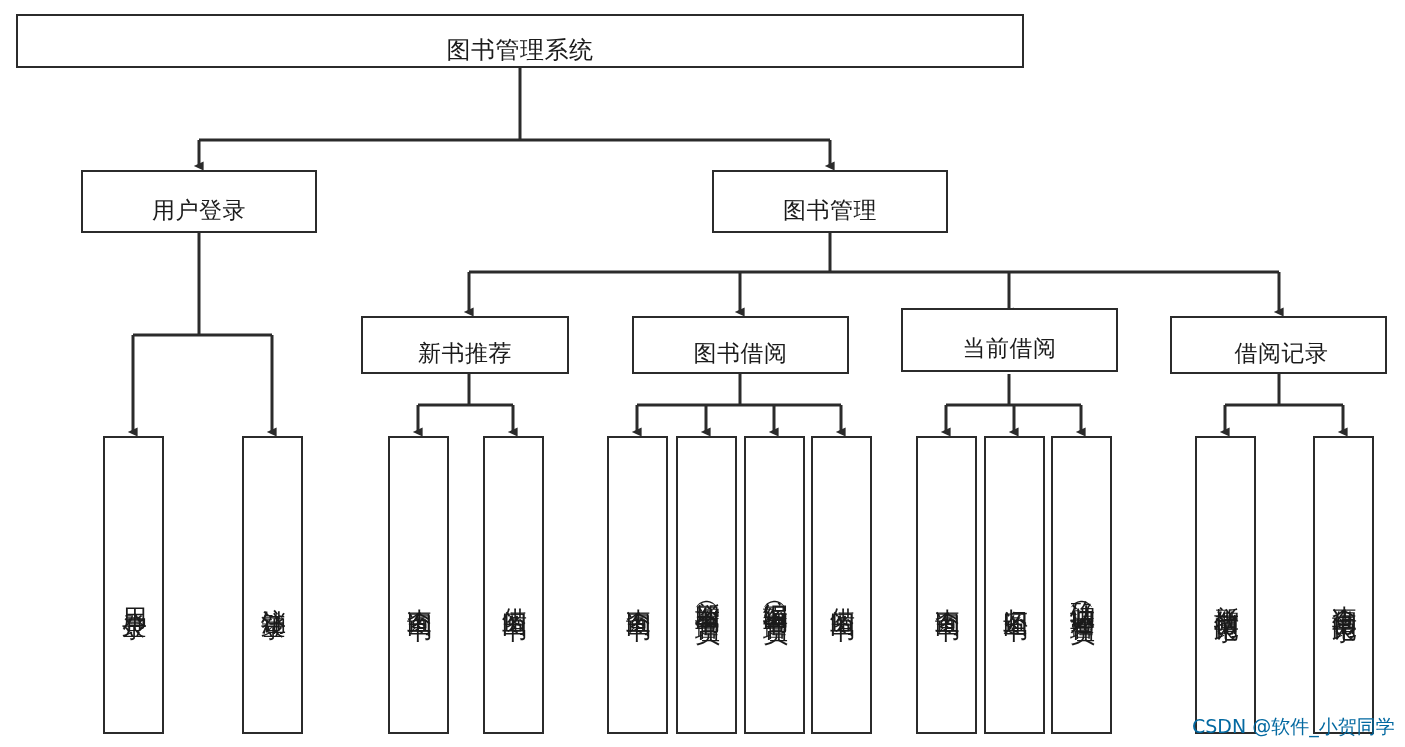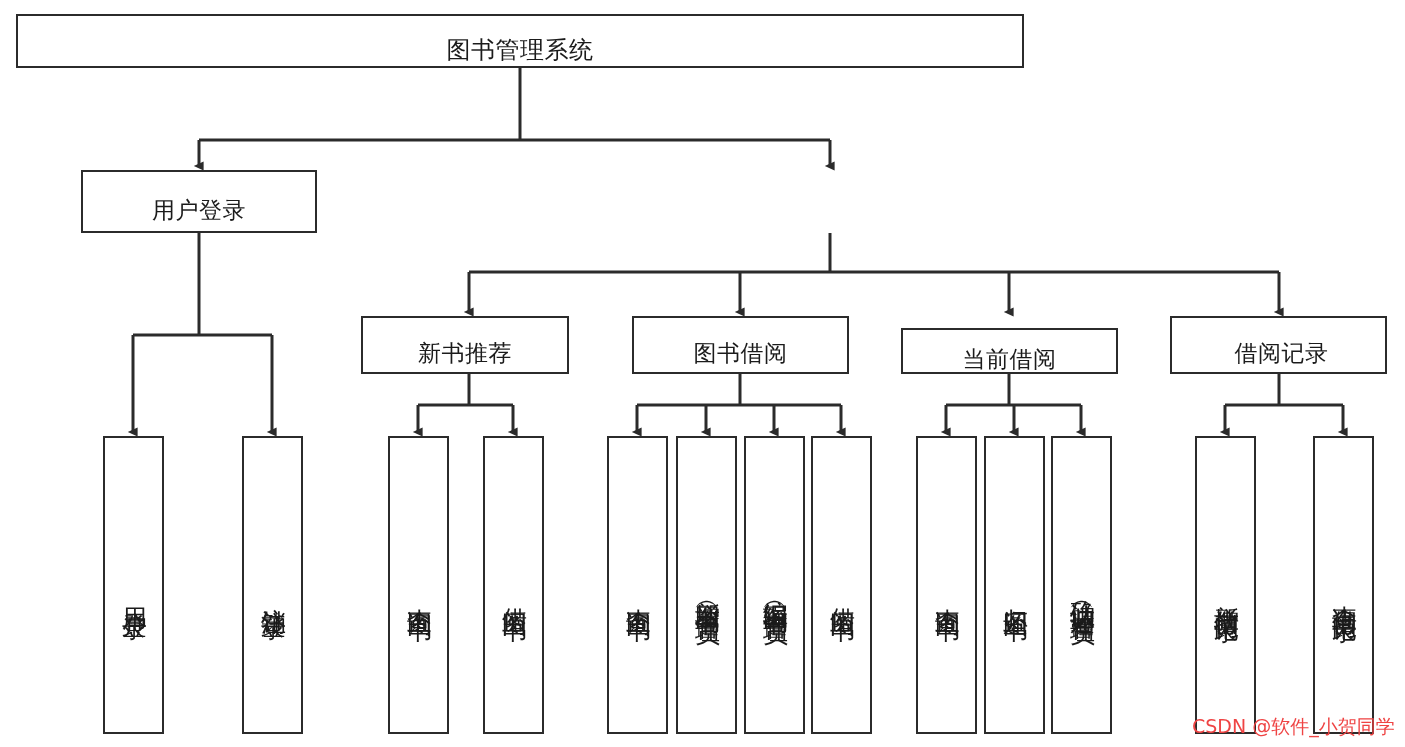--- a/index.html
+++ b/index.html
@@ -58,21 +58,21 @@
   }
   .node.vert .label {
     writing-mode: vertical-rl;
     text-orientation: upright;
     font-size: 25px;
     line-height: 1.15;
     letter-spacing: 3px;
   }
   .watermark {
     position: absolute;
-    color: #ef4444;
+    color: #0369a1;
     font-size: 19px;
     white-space: nowrap;
     user-select: none;
   }
 </style>
 </head>
 <body>
 
 <div id="diagram-root">
 
@@ -128,28 +128,31 @@
     </g>
   </svg>
 
   <div class="node root horiz" style="left:16px; top:14px; width:1008px; height:54px;">
     <span class="label">图书管理系统</span>
   </div>
 
   <div class="node horiz" style="left:81px; top:170px; width:236px; height:63px;">
     <span class="label">用户登录</span>
   </div>
+  <div class="node horiz" style="left:712px; top:170px; width:236px; height:63px;">
+    <span class="label">图书管理</span>
+  </div>
 
   <div class="node horiz" style="left:361px; top:316px; width:208px; height:58px;">
     <span class="label">新书推荐</span>
   </div>
   <div class="node horiz" style="left:632px; top:316px; width:217px; height:58px;align-items:center;">
     <span class="label">图书借阅</span>
   </div>
-  <div class="node horiz" style="left:901px; top:328px; width:217px; height:46px;">
+  <div class="node horiz" style="left:901px; top:308px; width:217px; height:64px;">
     <span class="label">当前借阅</span>
   </div>
   <div class="node horiz" style="left:1170px; top:316px; width:217px; height:58px;padding-left:6px;">
     <span class="label">借阅记录</span>
   </div>
 
   <div class="node vert" style="left:103px; top:436px; width:61px; height:298px;">
     <span class="label">用户登录</span>
   </div>
   <div class="node vert" style="left:242px; top:436px; width:61px; height:298px;">

